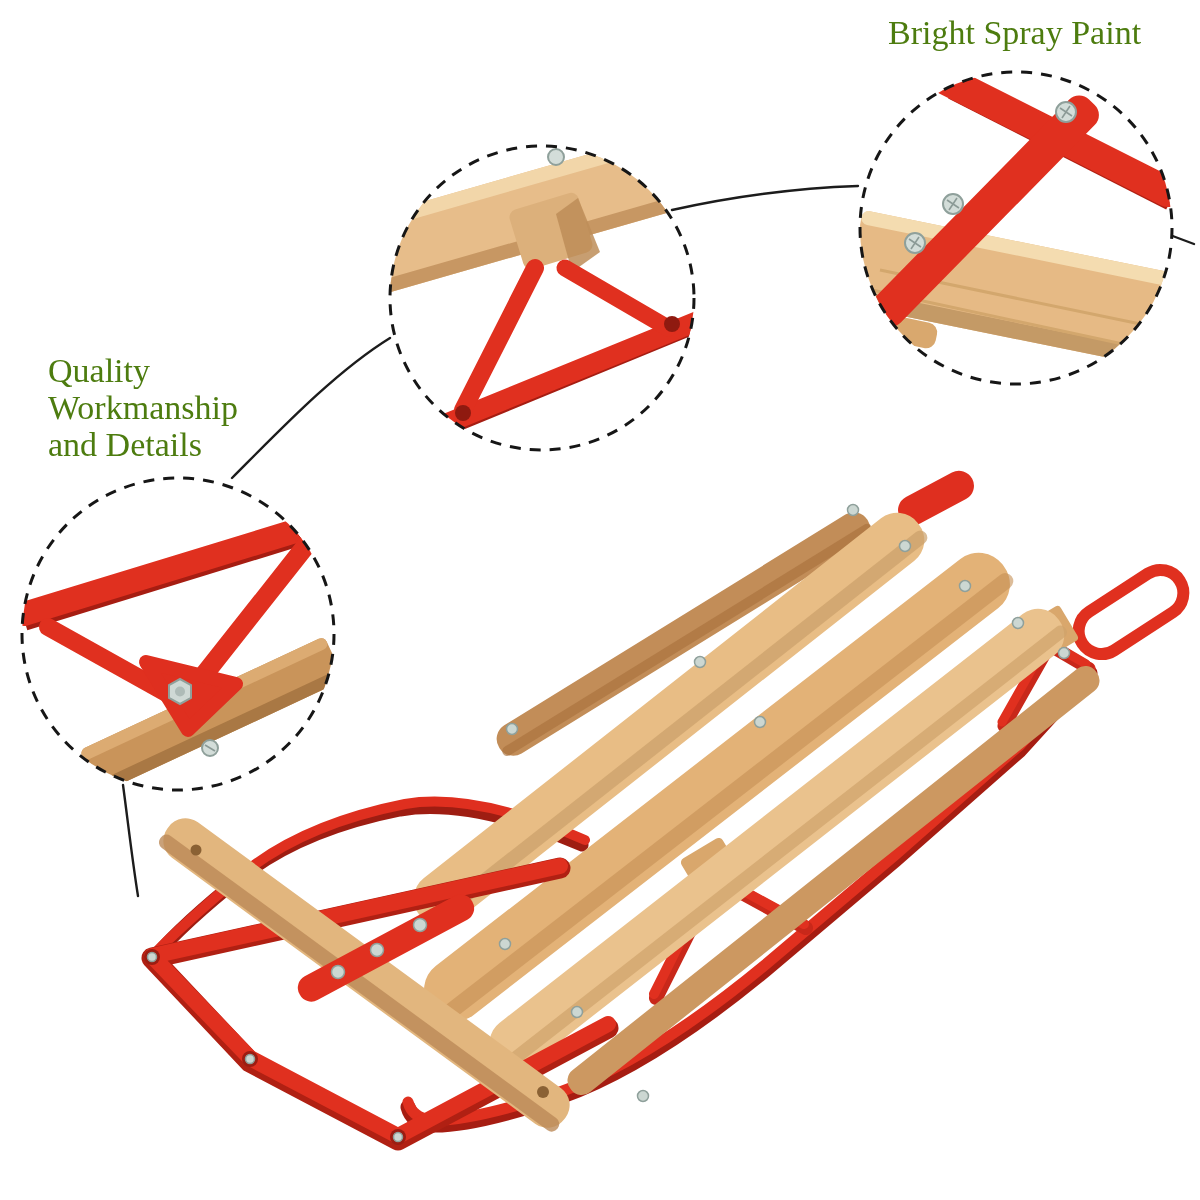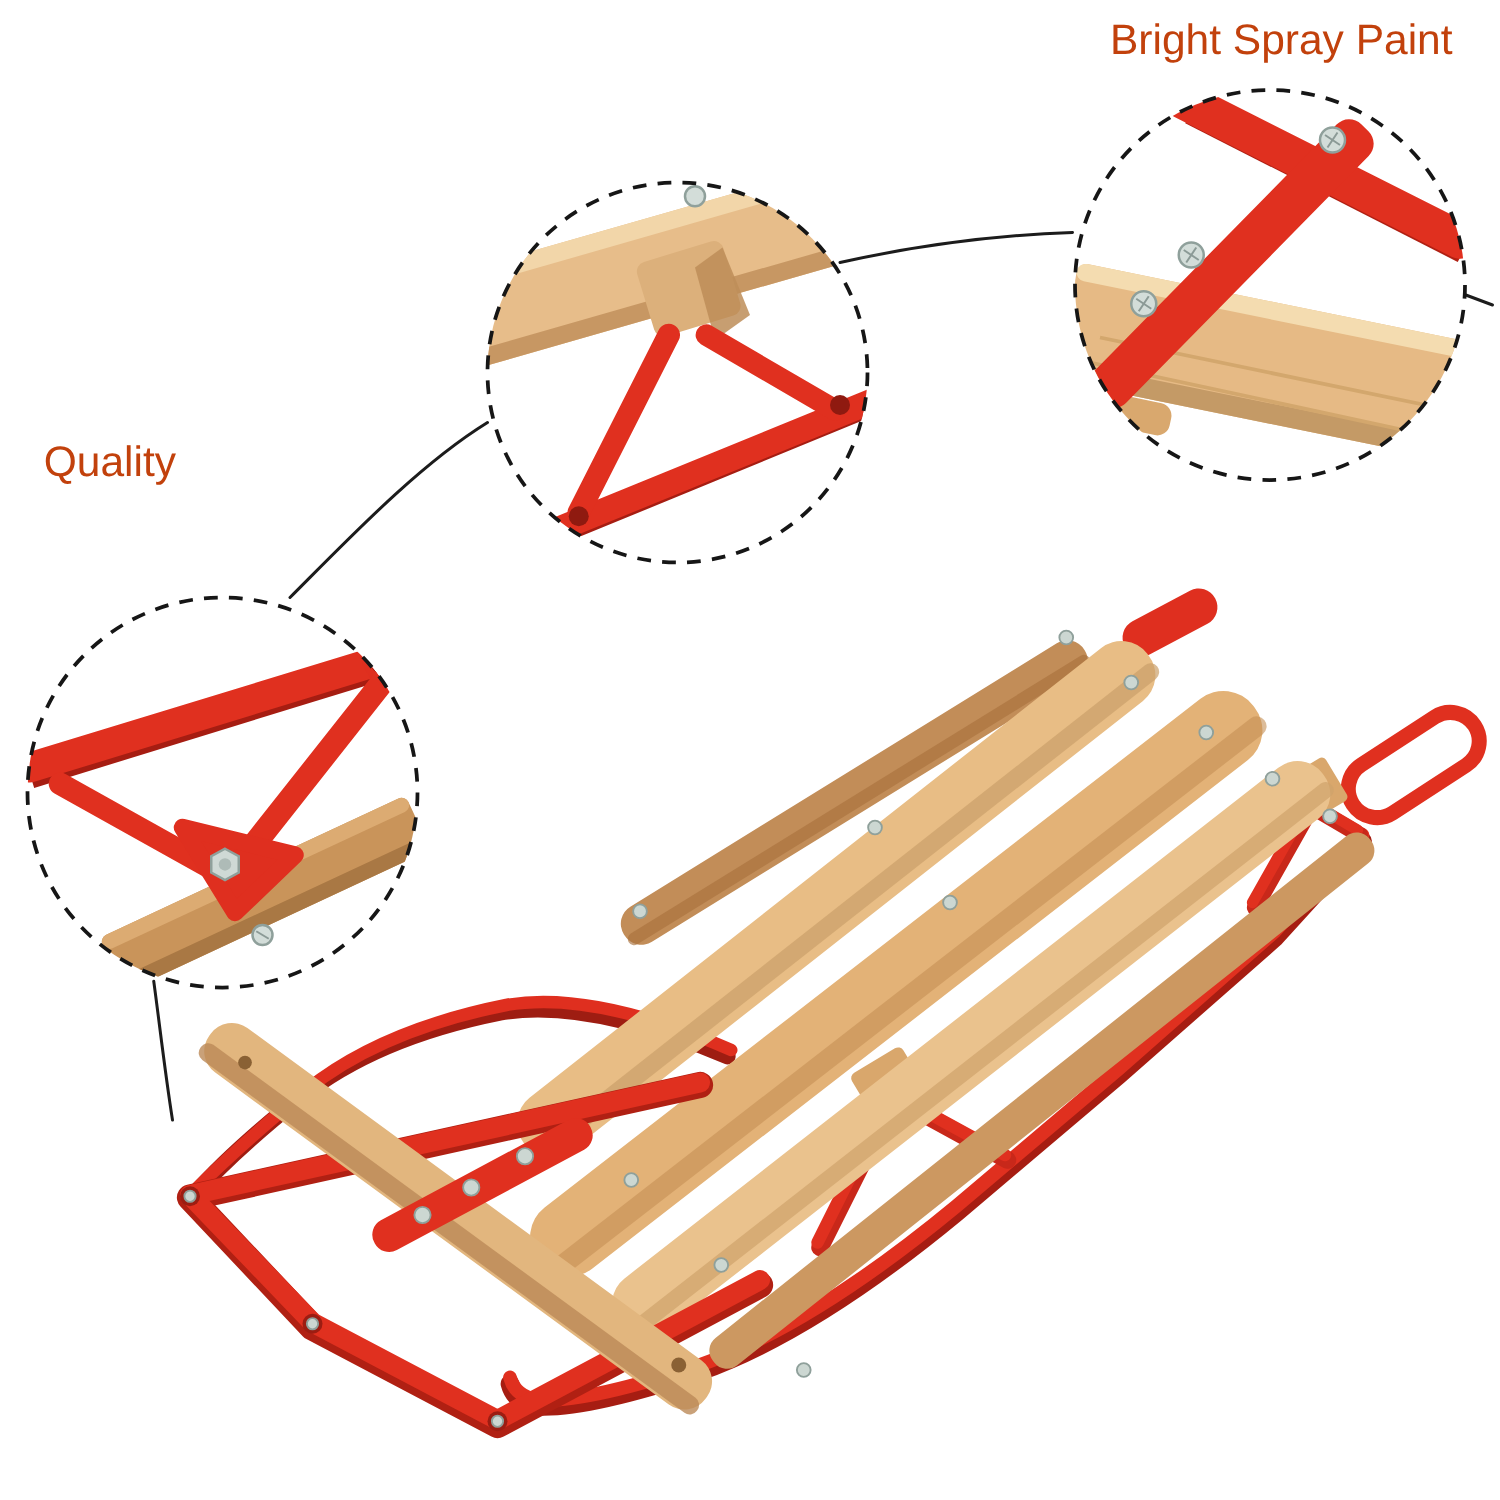--- a/index.html
+++ b/index.html
@@ -2,25 +2,25 @@
 <html><head>
 <meta charset="utf-8">
 <style>
   html,body{margin:0;padding:0;background:#ffffff;}
   .stage{
     position:relative;width:1200px;height:1200px;background:#ffffff;
     overflow:hidden;font-family:"Liberation Sans",sans-serif;
   }
   .stage svg{position:absolute;left:0;top:0;}
   .callout-label{
-    position:absolute;color:#c2410c;font-size:34px;line-height:37px;
-    font-family:Liberation Sans, sans-serif;white-space:nowrap;
+    position:absolute;color:#4d7c0f;font-size:34px;line-height:37px;
+    font-family:Liberation Serif, serif;white-space:nowrap;
   }
   .callout-label span{display:block;}
-  #label-quality{left:35px;top:352px;}
+  #label-quality{left:48px;top:352px;}
   #label-smooth{left:408px;top:56px;}
   #label-bright{left:888px;top:14px;}
   .screw{fill:#ccd7d2;stroke:#8fa09b;stroke-width:1.5;}
   .screw-big{fill:#d3ddd9;stroke:#8fa09b;stroke-width:2;}
   .bolt{fill:#9c1d12;}
   .leader{fill:none;stroke:#1c1c1c;stroke-width:2.4;stroke-linecap:round;}
   .dashed-ring{fill:none;stroke:#161616;stroke-width:3;stroke-dasharray:11 9;}
 </style>
 </head>
 <body>
@@ -200,20 +200,22 @@
         <circle cx="180" cy="691.5" r="5" fill="#aebbb7"></circle>
       </g>
       <circle class="screw-big" cx="210" cy="748" r="8"></circle>
       <path d="M205,745 L215,751" stroke="#8b9a96" stroke-width="1.6"></path>
     </g>
     <circle class="dashed-ring" cx="178" cy="634" r="156"></circle>
   </svg>
 
   <div class="callout-label" id="label-quality">
     <span>Quality</span>
+    <span>Workmanship</span>
+    <span>and Details</span>
   </div>
   <div class="callout-label" id="label-smooth">
   </div>
   <div class="callout-label" id="label-bright">
     <span>Bright Spray Paint</span>
   </div>
 
 </div>
 
 </body></html>

